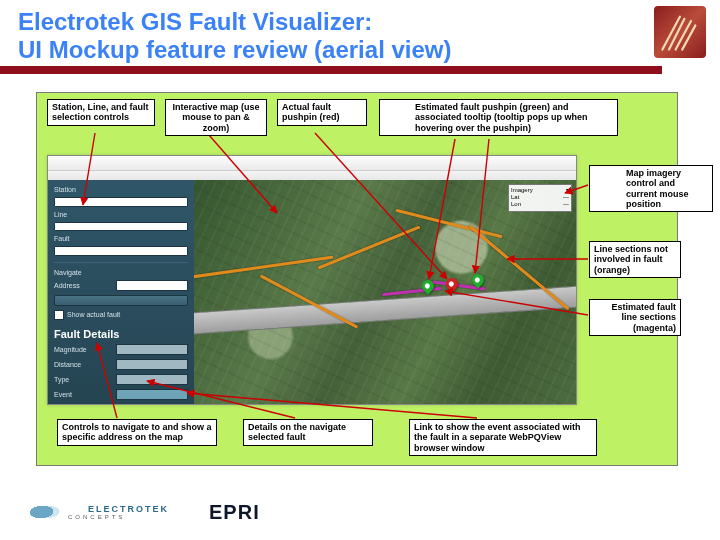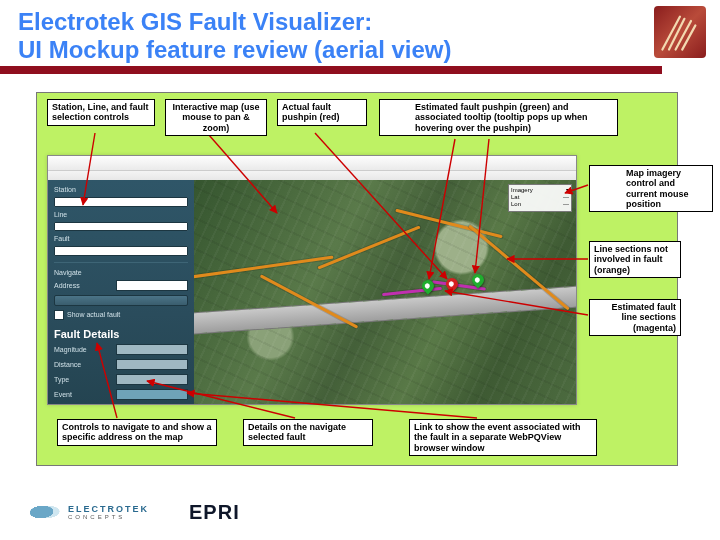--- a/index.html
+++ b/index.html
@@ -217,21 +217,21 @@
     display: flex; align-items: center; gap: 6px;
     color: #2a6a8f;
   }
   .et-logo .swirl {
     width: 34px; height: 22px;
     background: radial-gradient(ellipse at 40% 50%, #6aa7c7 0 40%, transparent 41%),
                 radial-gradient(ellipse at 60% 50%, #cfe6f0 0 38%, transparent 39%);
     border-radius: 50%;
     transform: skewX(-10deg);
   }
-  .et-logo .txt { font-size: 9px; letter-spacing: 2px; font-weight: bold; line-height: 1; }
+  .et-logo .txt { font-size: 9px; letter-spacing: 2px; font-weight: bold; line-height: 1; margin-left: 20px; }
   .et-logo .sub { font-size: 6px; letter-spacing: 3px; color: #5a5a5a; }
   .epri {
     font-family: "Arial Black", Arial, sans-serif;
     font-weight: 900;
     font-size: 20px;
     letter-spacing: 1px;
     color: #0f172a;
   }
 </style>
 </head>

